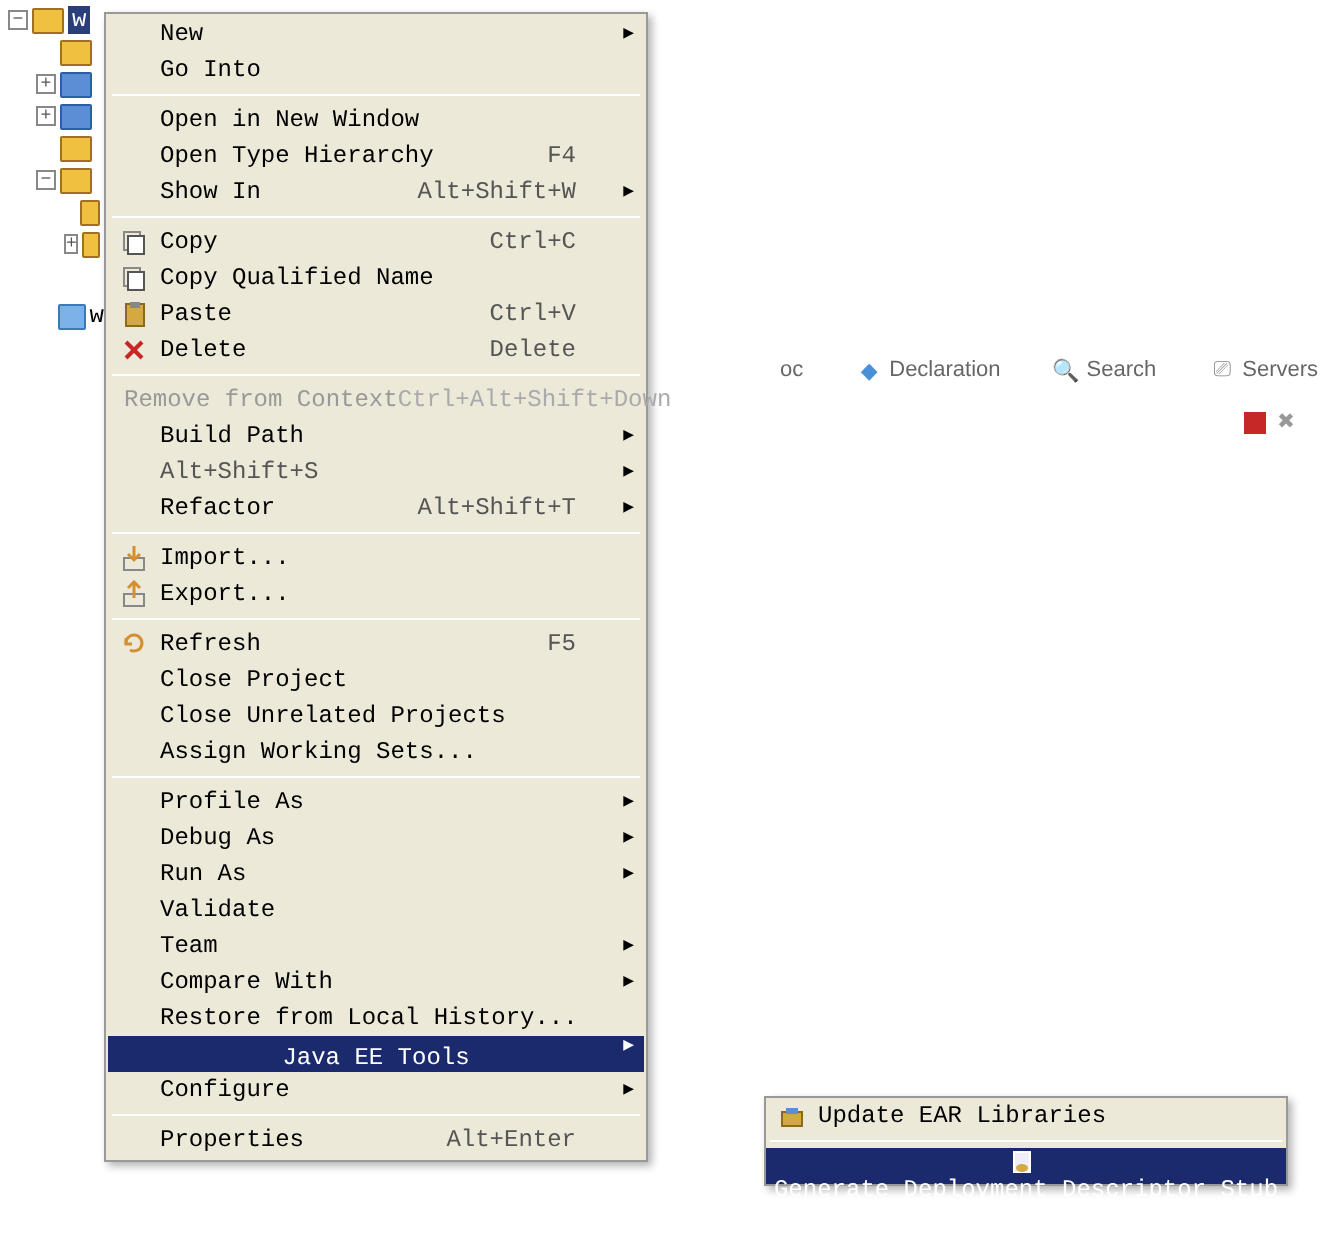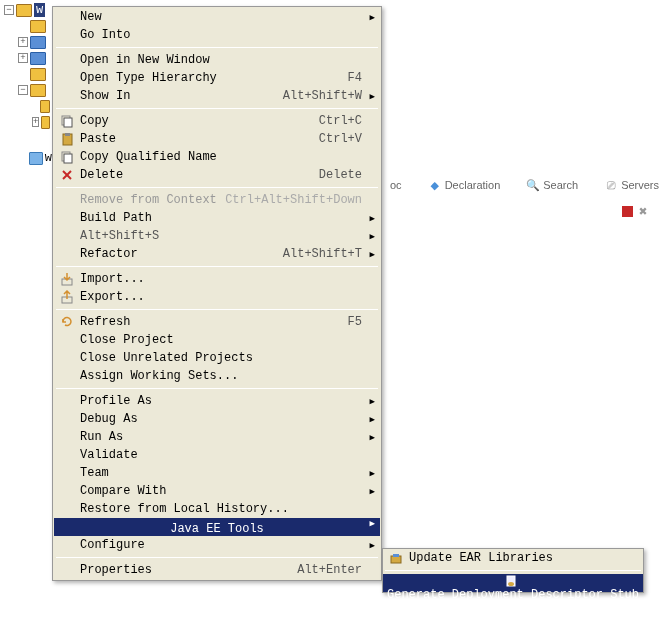--- a/index.html
+++ b/index.html
@@ -52,21 +52,21 @@
   padding: 0 2px;
 }
 .indent1 { margin-left: 14px; }
 .indent2 { margin-left: 28px; }
 .indent3 { margin-left: 14px; }
 
 .context-menu {
   position: absolute;
   left: 52px;
   top: 6px;
-  width: 330px;
+  width: 272px;
   background: #ece9d8;
   border: 1px solid #999;
   box-shadow: 2px 2px 4px rgba(0,0,0,0.3);
   padding: 1px;
 }
 .menu-item {
   display: flex;
   align-items: center;
   height: 18px;
   padding: 0 4px;
@@ -88,21 +88,21 @@
   align-items: center;
   justify-content: center;
   font-size: 11px;
 }
 .menu-label {
   flex: 1;
   white-space: nowrap;
 }
 .menu-shortcut {
   color: #555;
-  margin-right: 14px;
+  margin-right: 30px;
   white-space: nowrap;
 }
 .menu-item.disabled .menu-shortcut { color: #aaa; }
 .menu-arrow {
   position: absolute;
   right: 6px;
   font-size: 9px;
 }
 .menu-sep {
   height: 1px;
@@ -278,39 +278,39 @@
           <rect x="2" y="2" width="8" height="9" fill="none" stroke="#888"></rect>
           <rect x="4" y="4" width="8" height="9" fill="#fff" stroke="#555"></rect>
         </svg>
       </span>
       <span class="menu-label">Copy</span>
       <span class="menu-shortcut">Ctrl+C</span>
     </div>
     <div class="menu-item">
       <span class="menu-icon">
         <svg width="14" height="14">
+          <rect x="2" y="2" width="8" height="9" fill="none" stroke="#888"></rect>
+          <rect x="4" y="4" width="8" height="9" fill="#fff" stroke="#555"></rect>
+        </svg>
+      </span>
+      <span class="menu-label">Copy Qualified Name</span>
+    </div>
+    <div class="menu-item">
+      <span class="menu-icon">
+        <svg width="14" height="14">
           <rect x="3" y="2" width="9" height="11" fill="#d4a942" stroke="#8a6a20"></rect>
           <rect x="5" y="1" width="5" height="3" fill="#888"></rect>
         </svg>
       </span>
       <span class="menu-label">Paste</span>
       <span class="menu-shortcut">Ctrl+V</span>
     </div>
     <div class="menu-item">
       <span class="menu-icon">
         <svg width="14" height="14">
-          <rect x="2" y="2" width="8" height="9" fill="none" stroke="#888"></rect>
-          <rect x="4" y="4" width="8" height="9" fill="#fff" stroke="#555"></rect>
-        </svg>
-      </span>
-      <span class="menu-label">Copy Qualified Name</span>
-    </div>
-    <div class="menu-item">
-      <span class="menu-icon">
-        <svg width="14" height="14">
           <line x1="3" y1="3" x2="11" y2="11" stroke="#c62828" stroke-width="2"></line>
           <line x1="11" y1="3" x2="3" y2="11" stroke="#c62828" stroke-width="2"></line>
         </svg>
       </span>
       <span class="menu-label">Delete</span>
       <span class="menu-shortcut">Delete</span>
     </div>
     <div class="menu-sep"></div>
     <div class="menu-item disabled">
       <span class="menu-icon"></span>

